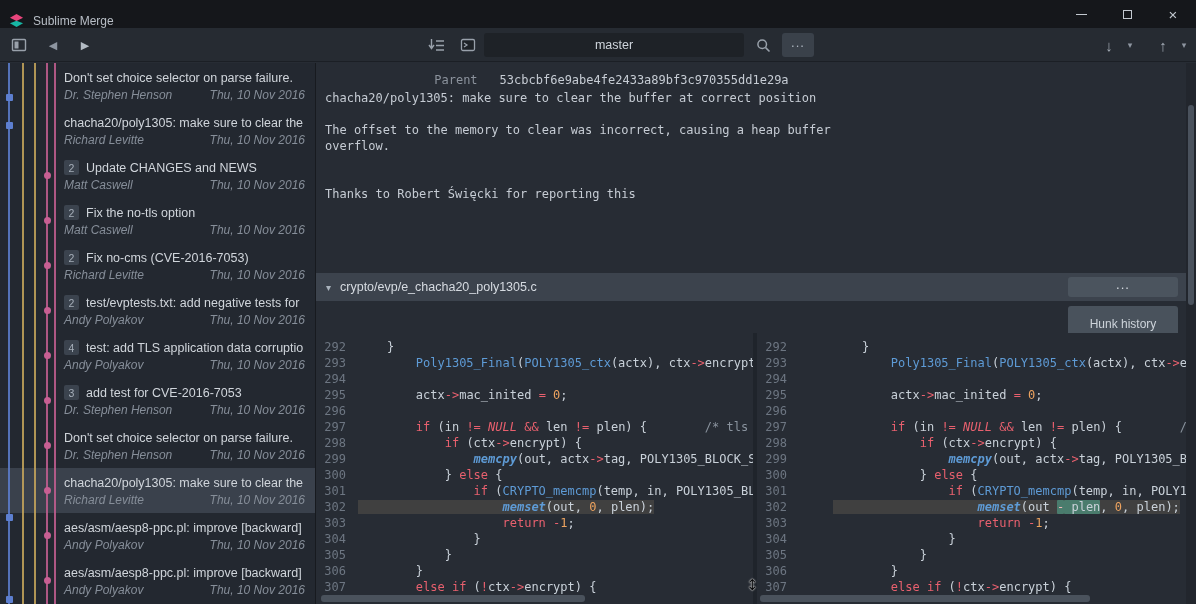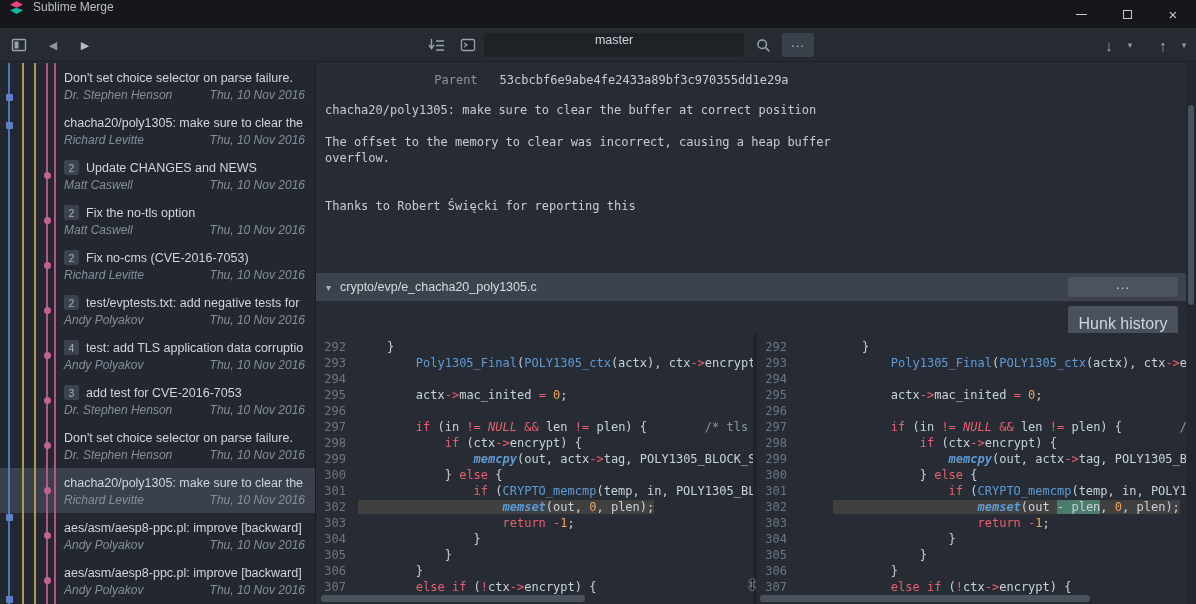--- a/index.html
+++ b/index.html
@@ -2,35 +2,35 @@
 <html><head>
 <meta charset="utf-8">
 <style>
   html,body{margin:0;padding:0;background:#0c0d10;}
   *{box-sizing:border-box;}
   .window{position:relative;width:1196px;height:604px;background:#272c34;overflow:hidden;
           font-family:"Liberation Sans",sans-serif;-webkit-font-smoothing:antialiased;}
 
   
   .titlebar{position:absolute;top:0;left:0;right:0;height:28px;background:#15171b;
-            display:flex;align-items:flex-start;color:#b9bfc7;font-size:12px;}
+            display:flex;align-items:flex-end;color:#b9bfc7;font-size:12px;}
   .app-icon{width:15px;height:15px;margin:0 9px 0 9px;}
   .win-controls{margin-left:auto;display:flex;height:28px;}
   .win-btn{width:46px;height:28px;display:flex;align-items:center;justify-content:center;color:#c3c9d0;}
   .glyph-min{width:11px;height:1px;background:#c3c9d0;}
   .glyph-max{width:9px;height:9px;border:1px solid #c3c9d0;}
   .glyph-close{font-size:15px;line-height:1;}
 
   
   .toolbar{position:absolute;top:28px;left:0;right:0;height:34px;background:#262b32;border-bottom:1px solid #1b1f25;}
   .tb-btn{position:absolute;top:5px;height:24px;display:flex;align-items:center;justify-content:center;border-radius:3px;}
   .nav-ico{font-size:11px;color:#8d95a0;}
   .nav-ico.fwd{color:#b3bbc4;}
   .branch-field{position:absolute;left:484px;top:5px;width:260px;height:24px;background:#1e2227;border-radius:3px;
-                display:flex;align-items:flex-start;justify-content:center;color:#ced4db;font-size:12.5px;}
+                display:flex;align-items:center;justify-content:center;color:#ced4db;font-size:12.5px;}
   .tb-more{position:absolute;left:782px;top:5px;width:32px;height:24px;background:#3a414a;border-radius:3px;
            color:#aeb6c0;display:flex;align-items:center;justify-content:center;font-size:13px;letter-spacing:1px;padding-bottom:6px;}
   .chev{font-size:9px;color:#8d95a0;}
   .arrow-glyph{font-size:15px;color:#a2aab4;}
 
   
   .body{position:absolute;top:63px;left:0;right:0;bottom:0;display:flex;}
 
   
   .sidebar{width:316px;background:#232830;border-right:1px solid #171a1f;position:relative;overflow:hidden;flex:none;}
@@ -46,31 +46,31 @@
   .lane{position:absolute;top:0;bottom:0;width:2px;opacity:.85;}
   .dot{position:absolute;width:7px;height:7px;border-radius:50%;}
   .dot.sq{border-radius:1px;}
 
   
   .main{flex:1;position:relative;background:#272c34;overflow:hidden;}
 
   .detail{height:210px;overflow:hidden;padding-left:9px;font:12px/16px "DejaVu Sans Mono",monospace;color:#c6ccd4;}
   .parent-row{margin-top:-7px;white-space:pre;height:16px;}
   .plabel{color:#8b929c;display:inline-block;margin-left:37px;margin-right:22px;}
-  .commit-message{margin-top:30px;}
+  .commit-message{margin-top:18px;}
   .msg-line{height:16px;white-space:pre;}
 
   .filebar{position:absolute;top:210px;left:0;right:10px;height:28px;background:#3c434d;
            display:flex;align-items:center;padding:0 10px;font-size:12.5px;color:#d6dbe1;}
   .tri{color:#aab3bd;margin-right:9px;font-size:10px;}
   .file-more-btn{position:absolute;right:8px;top:4px;width:110px;height:20px;background:#4b545e;border-radius:3px;
                  color:#d6dbe1;display:flex;align-items:center;justify-content:center;font-size:13px;letter-spacing:1px;padding-bottom:6px;}
   .hunk-row{position:absolute;top:238px;left:0;right:10px;height:32px;background:#272c34;}
   .hunk-btn{position:absolute;right:8px;top:5px;width:110px;height:36px;background:#49525c;border-radius:3px;
-            color:#ced4db;font-size:16px;display:flex;align-items:center;justify-content:center;}
+            color:#ced4db;font-size:12px;display:flex;align-items:center;justify-content:center;}
 
   
   .diff{position:absolute;top:270px;left:0;right:10px;bottom:0;display:flex;background:#272c34;}
   .pane{overflow:hidden;padding:6px 0 0 4px;font:12px/16px "DejaVu Sans Mono",monospace;white-space:pre;color:#c9d1d9;}
   .pane.left{width:437px;flex:none;}
   .pane.right{flex:1;}
   .divider{width:4px;background:#1f242b;flex:none;}
   .code-line{height:16px;}
   .lnum{display:inline-block;width:26px;text-align:right;color:#6d7682;margin-right:12px;}
   .pane.right .lnum{margin-right:46px;}

